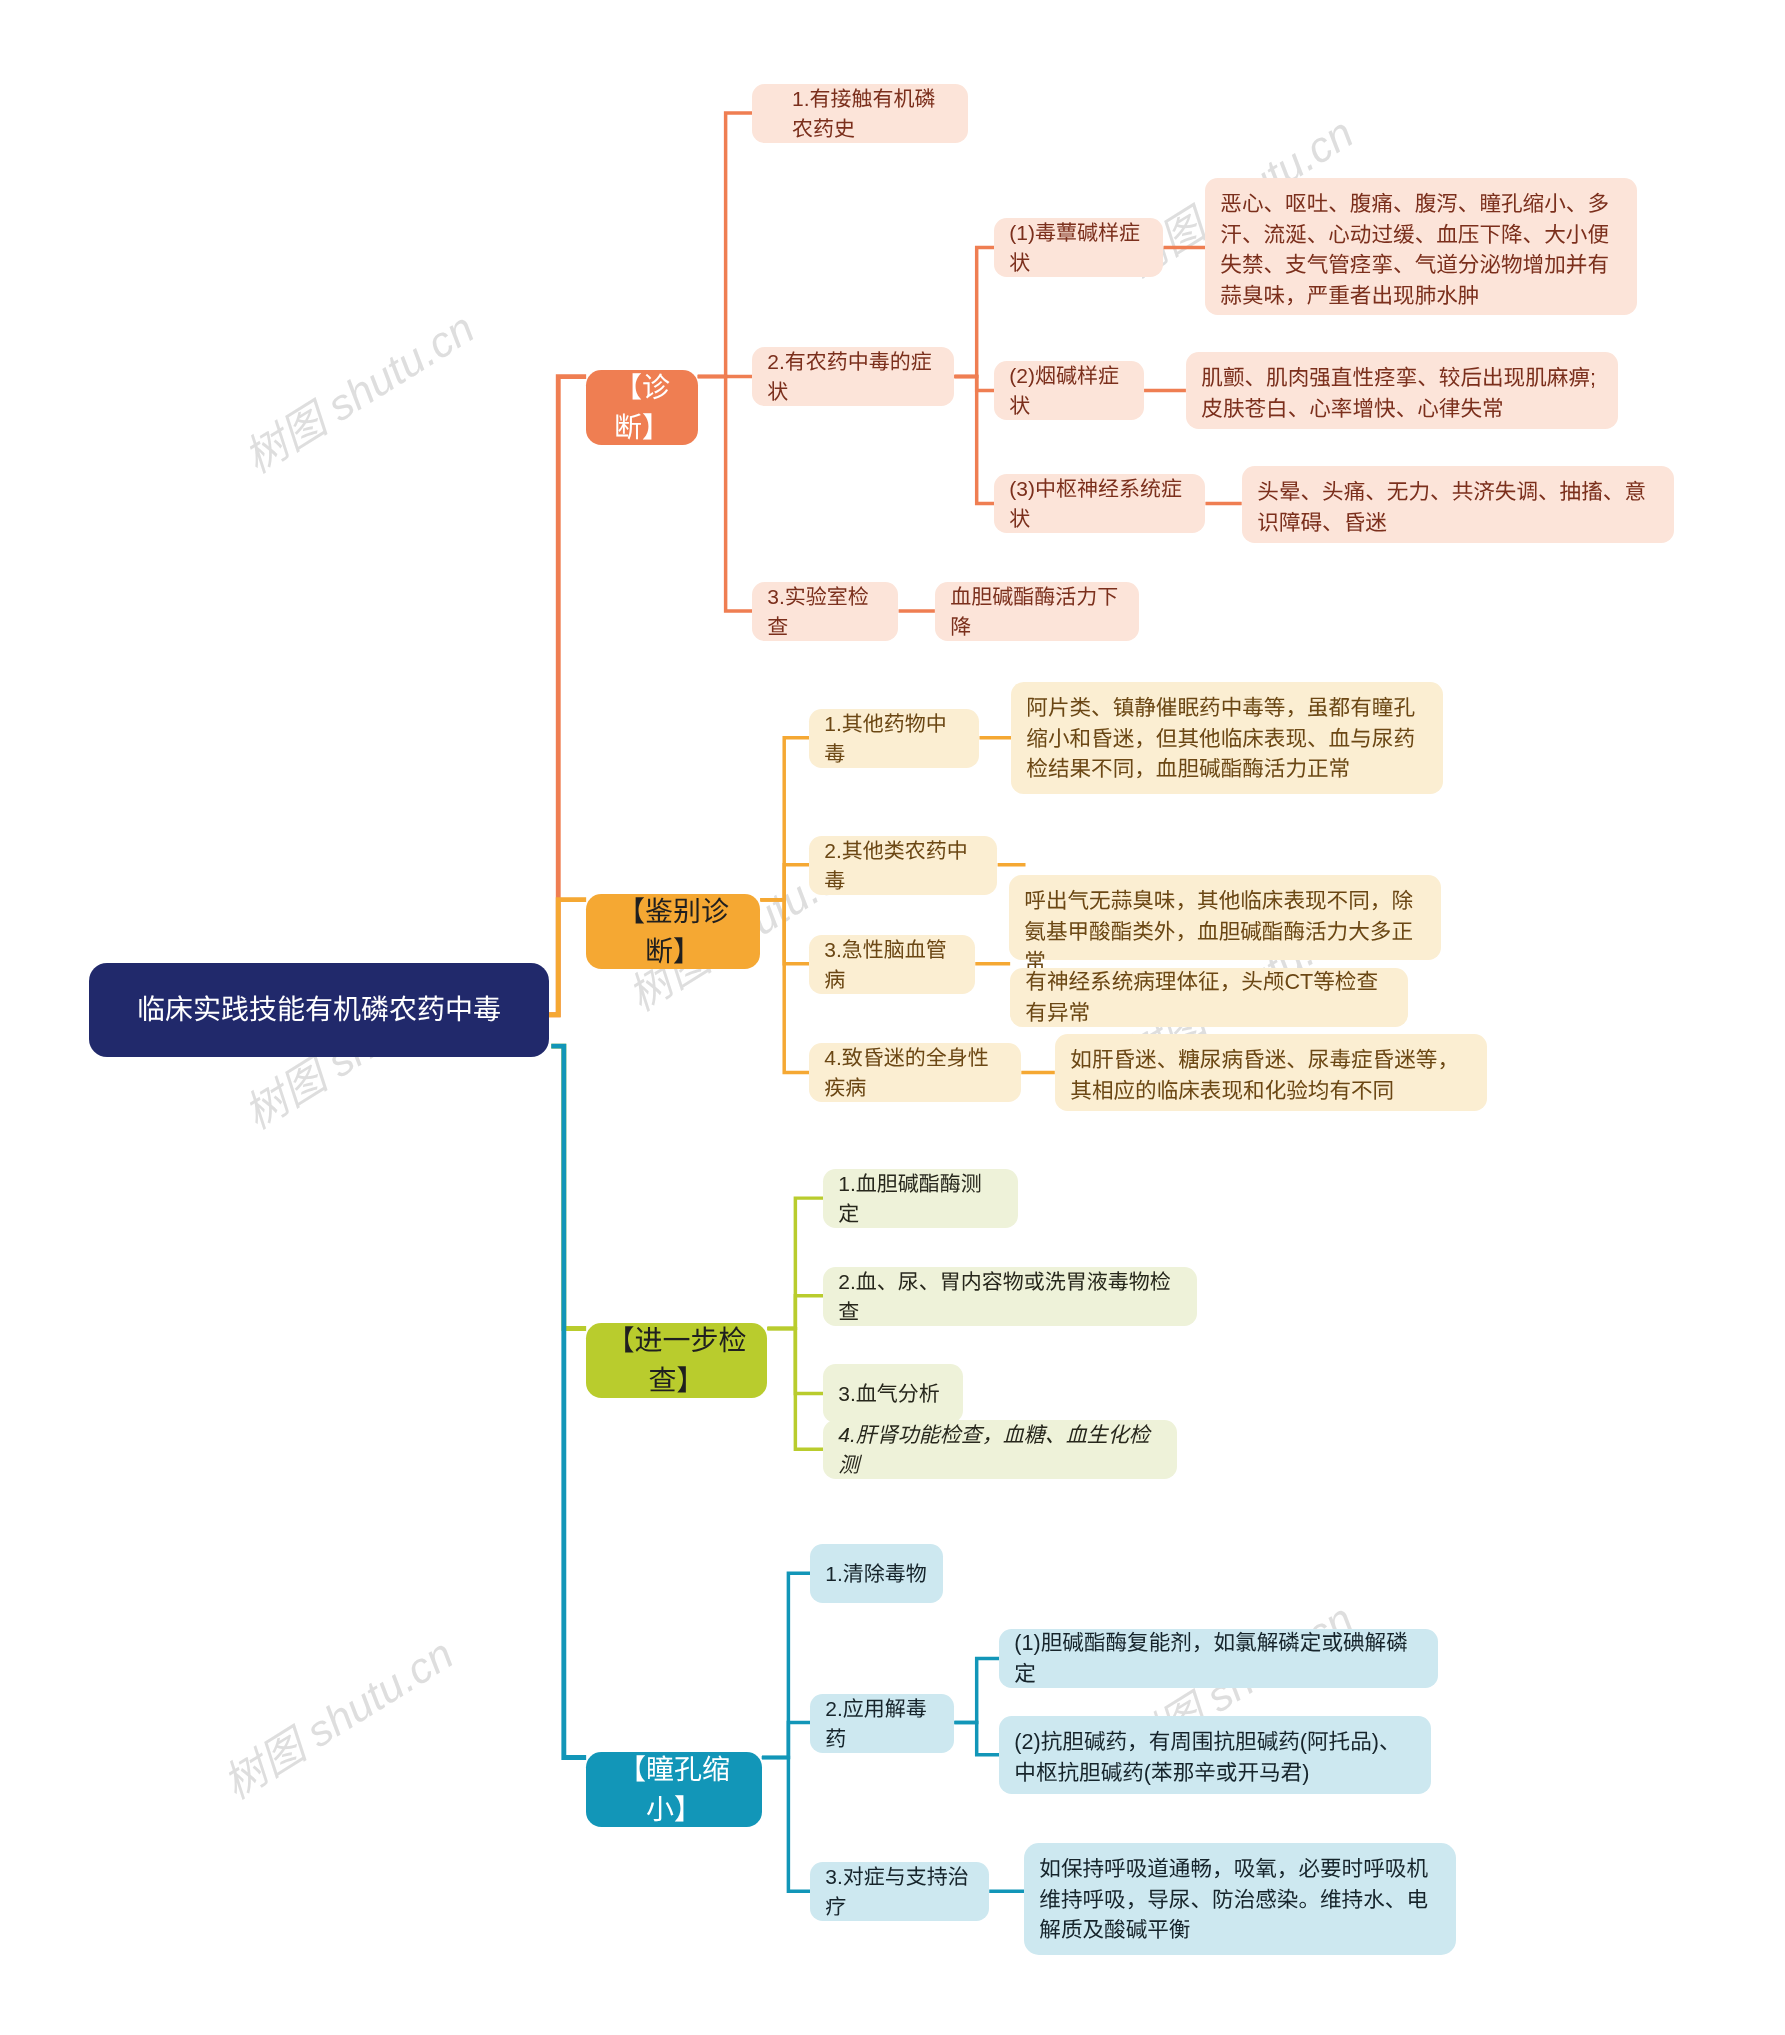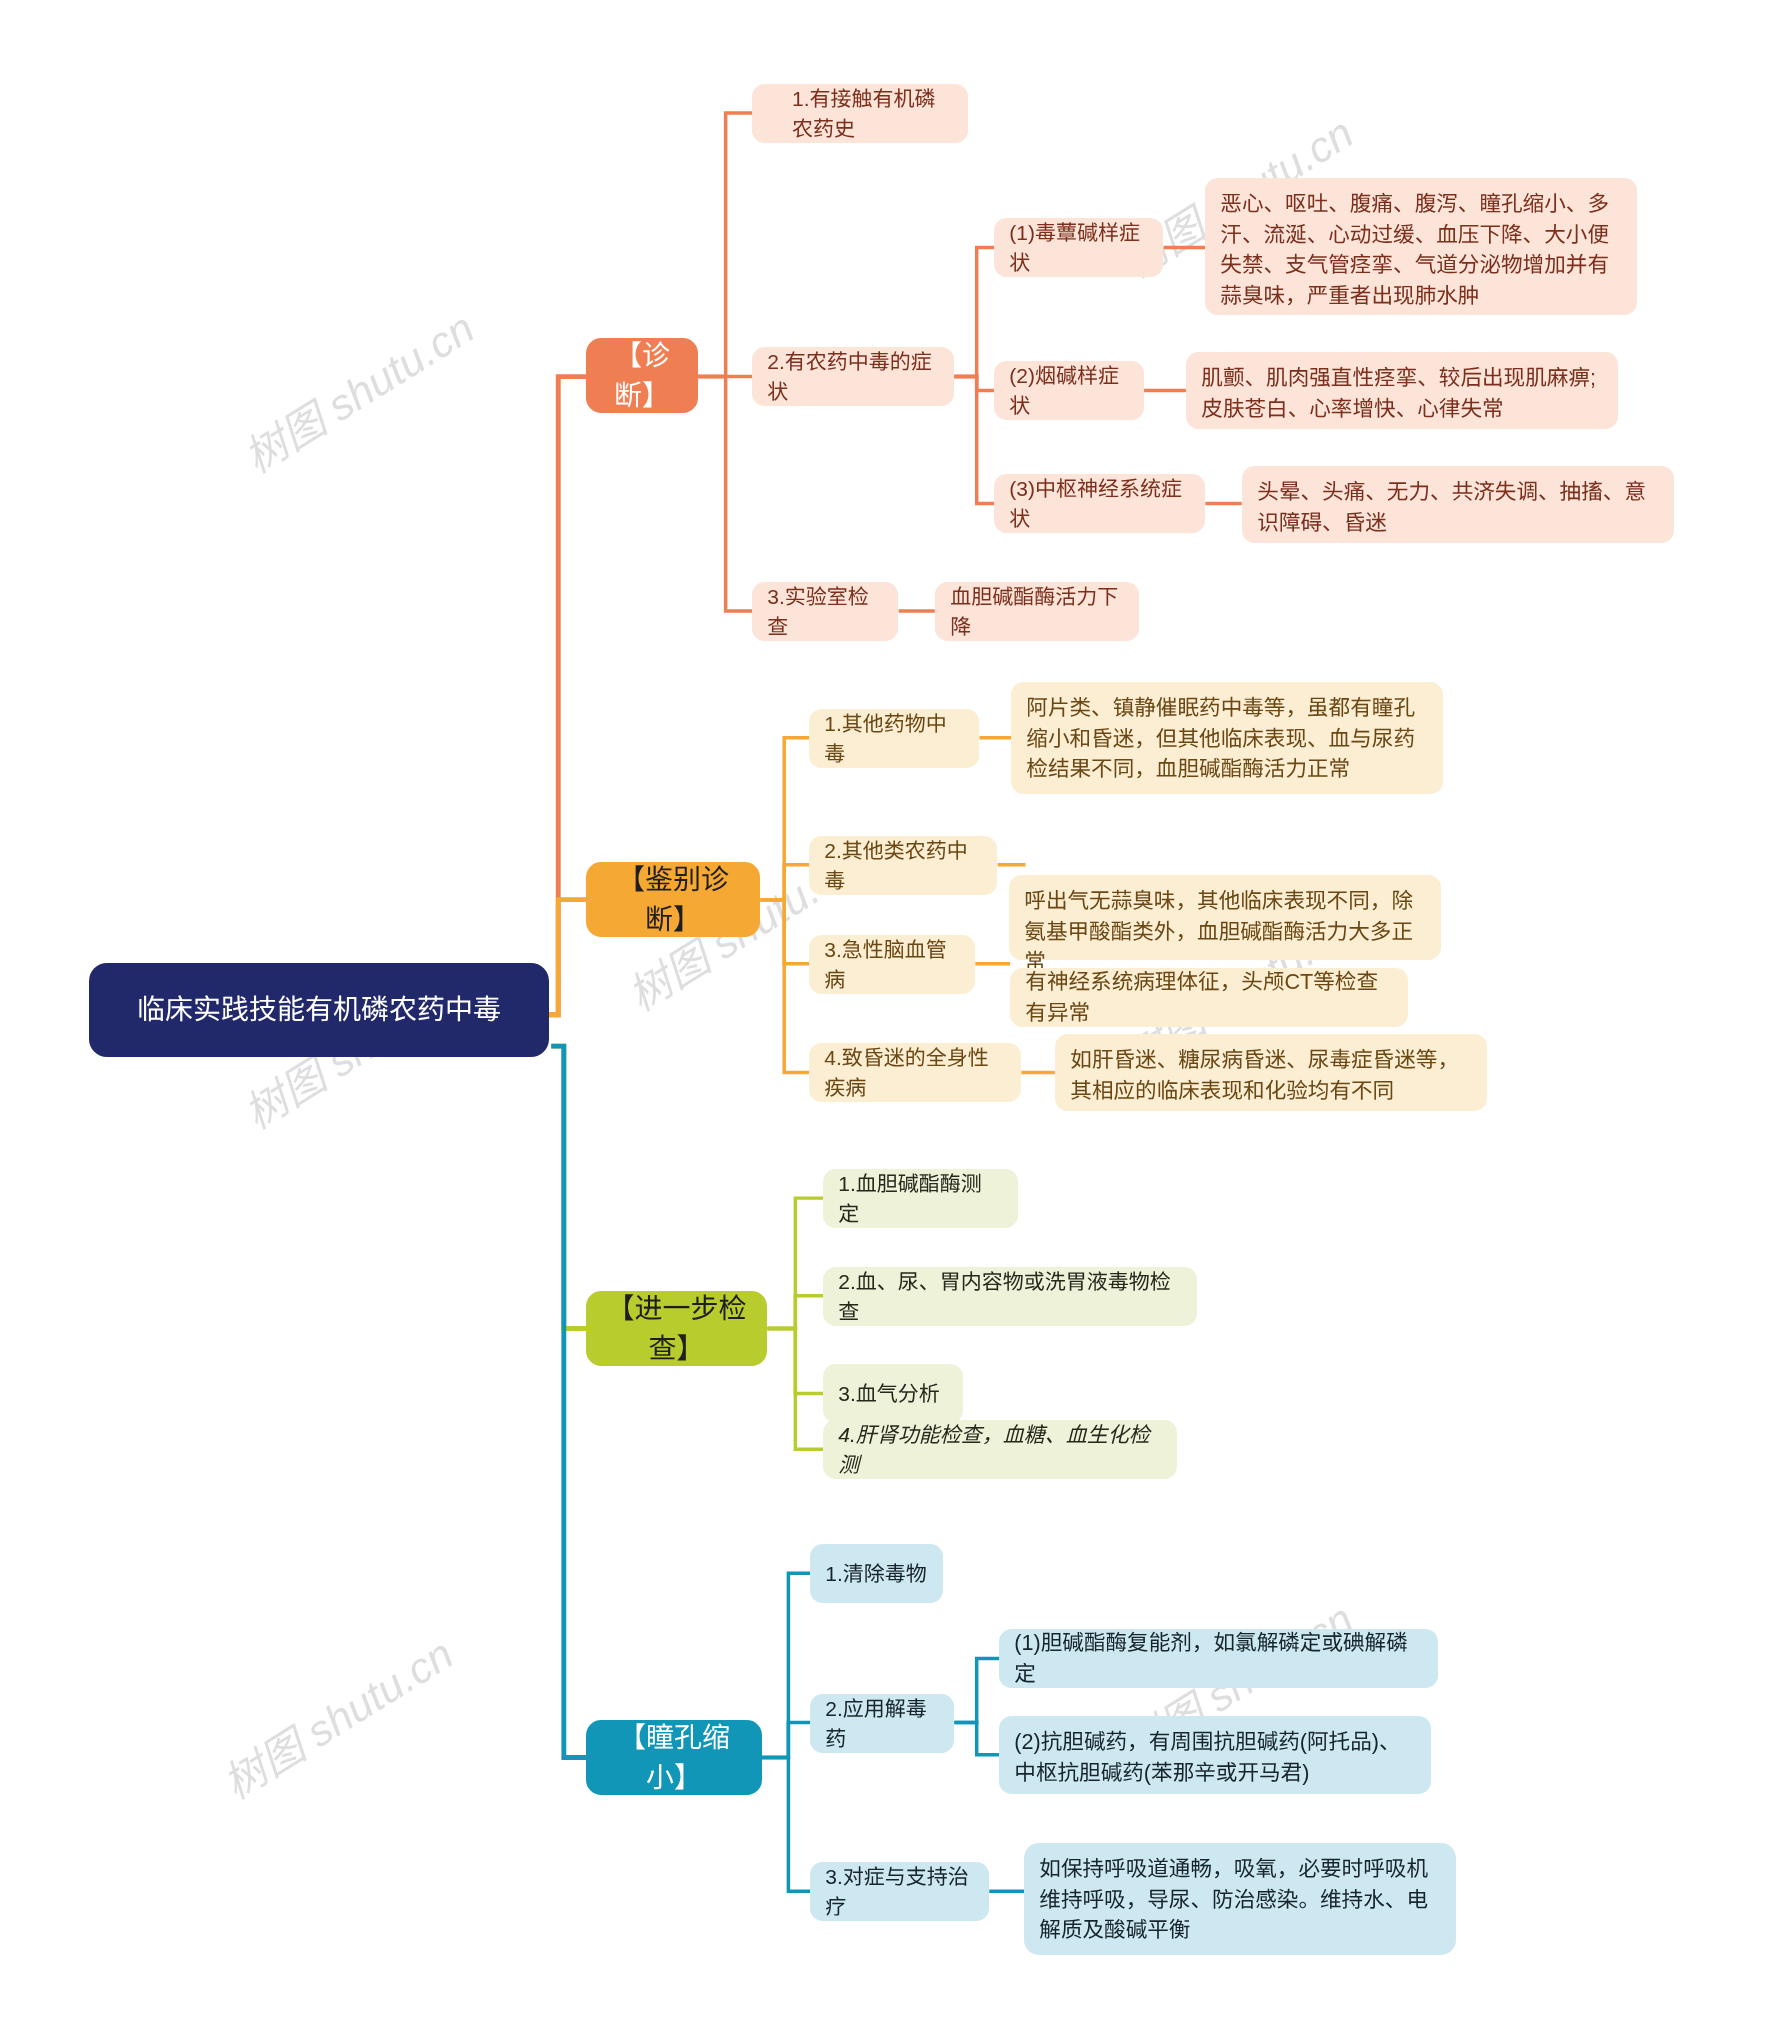--- a/index.html
+++ b/index.html
@@ -71,20 +71,21 @@
 
   
   .branch {
     color: #ffffff;
     font-size: 28px;
     justify-content: center;
     text-align: center;
     padding: 11px 12.6px;
     border-radius: 15.3px;
     font-weight: 400;
+    margin-top: 32px;
   }
   .branch.dark-text { color:#1f1f1f; }
 
   
   .leaf {
     font-size: 21px;
     padding: 11px 15.3px;
     border-radius: 12.6px;
   }
   .leaf.big {

